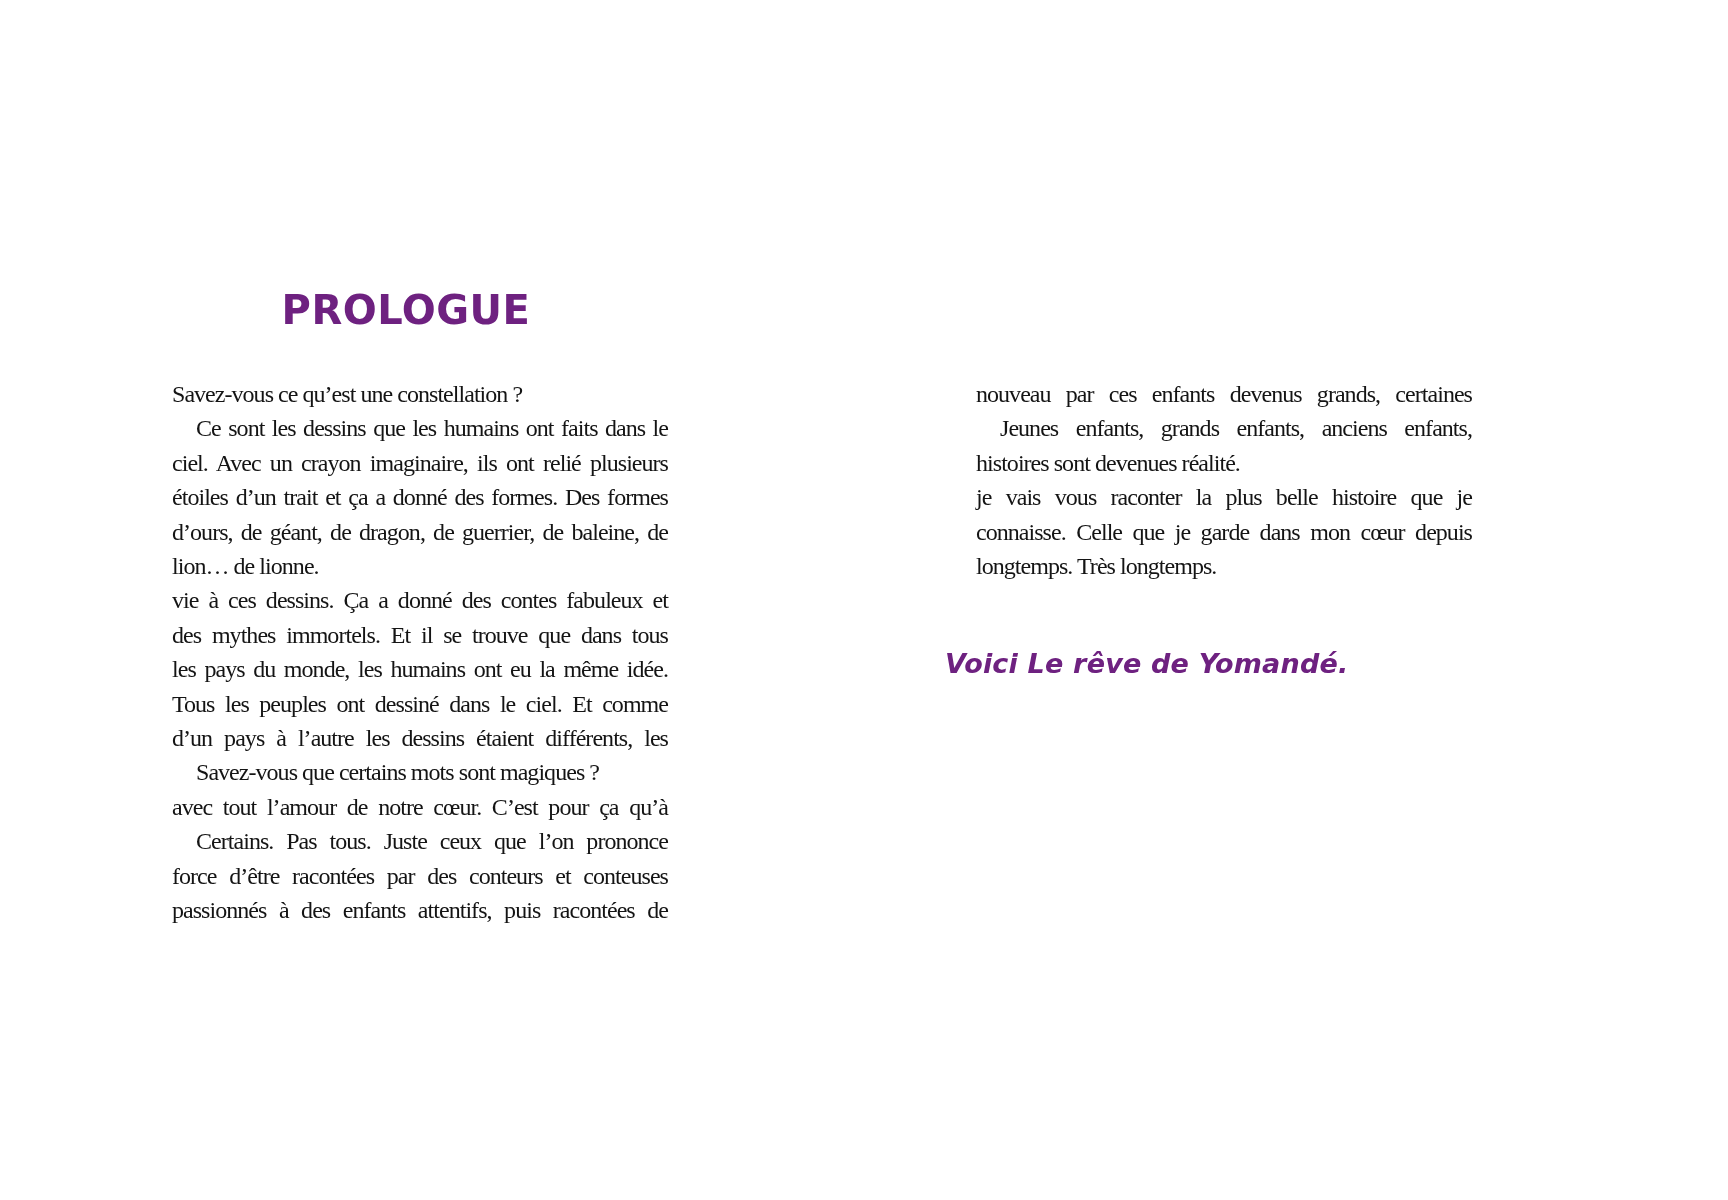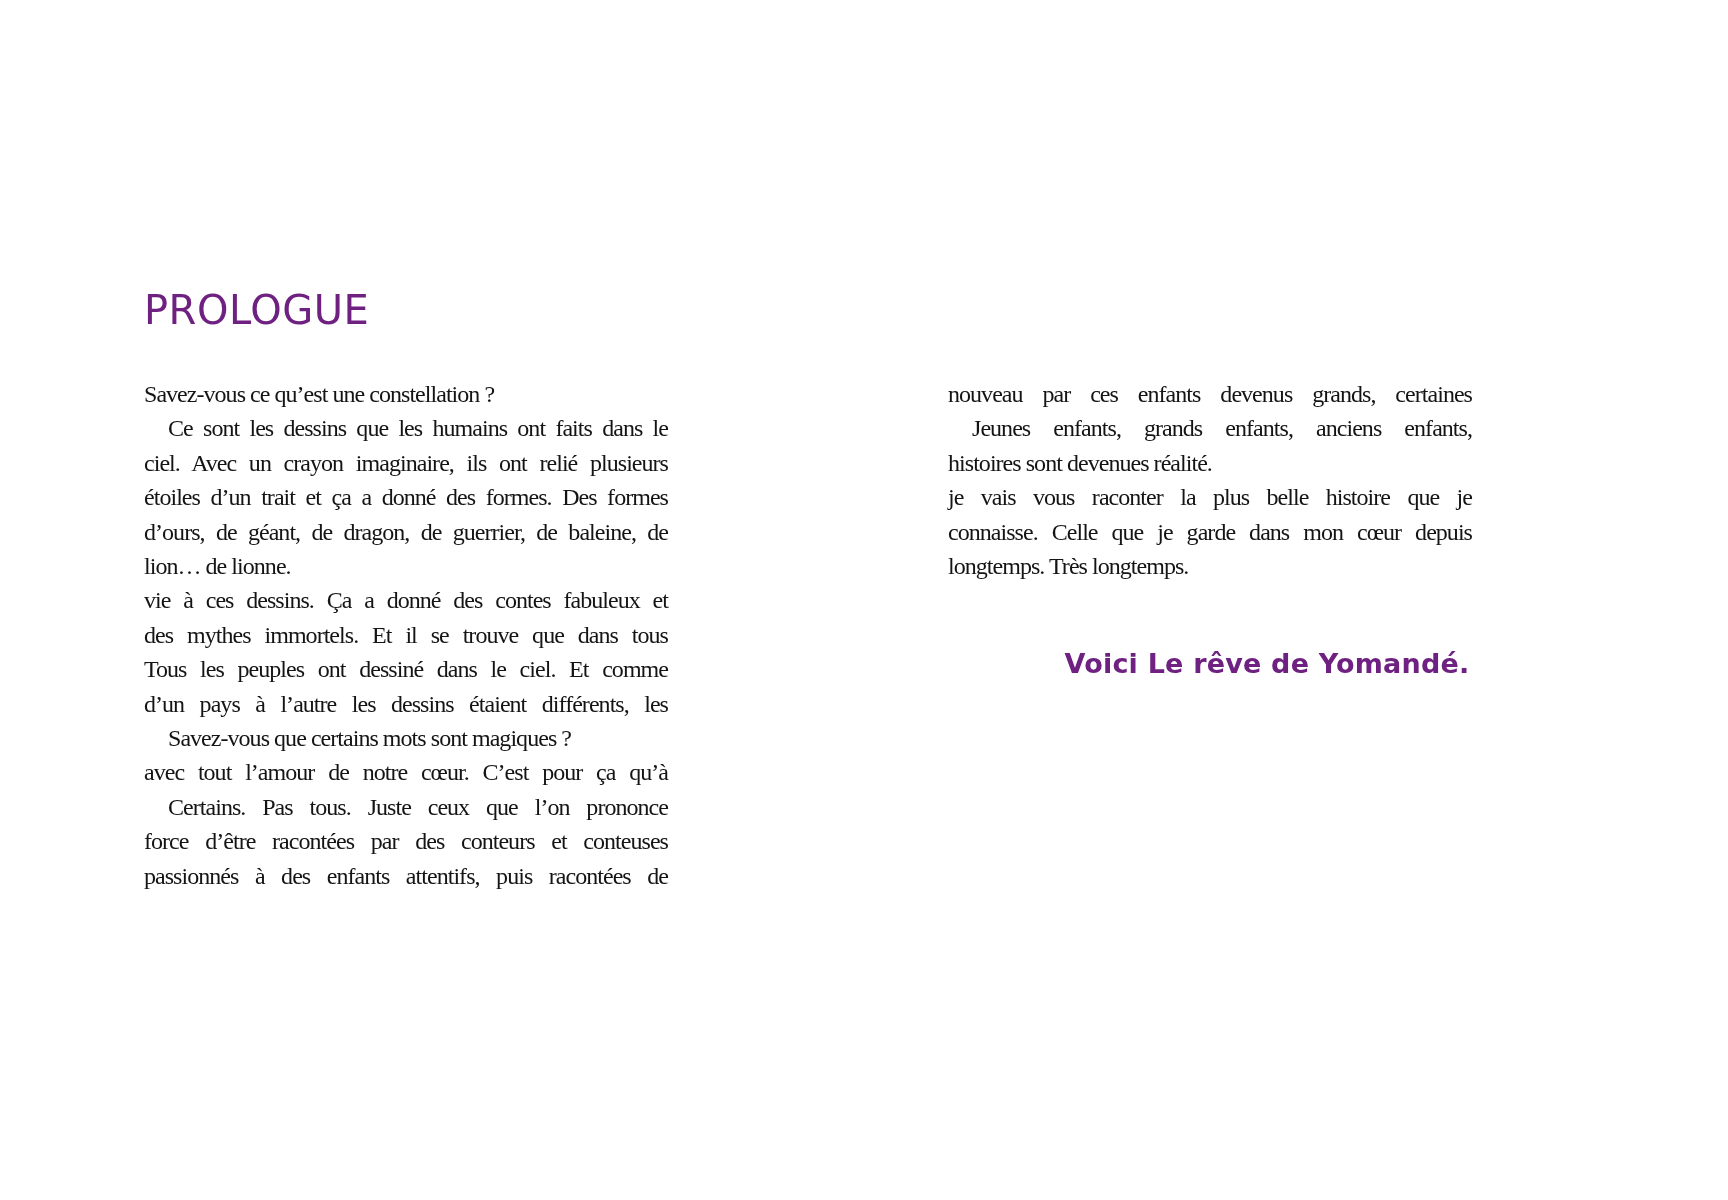--- a/index.html
+++ b/index.html
@@ -12,75 +12,77 @@
     width: 1728px;
     height: 1200px;
     background: var(--bg, #ffffff);
     overflow: hidden;
   }
   .heading {
     position: absolute;
     left: 144px;
     top: 286px;
     width: 524px;
+    text-align: center;
     font-family: "DejaVu Sans", sans-serif;
-    font-weight: normal;
+    font-weight: bold;
     font-size: 40px;
     line-height: 48px;
     color: var(--accent, #6e2180);
     letter-spacing: 0.5px;
   }
   .text-col {
     position: absolute;
     top: 377px;
     width: 524px;
     font-family: "Liberation Serif", serif;
     font-size: 24px;
     line-height: 34.4px;
     letter-spacing: -0.04em;
     color: var(--ink, #141414);
   }
   .text-col.left  { left: 144px; }
   .text-col.right { left: 948px; }
-  .line { text-align: left; white-space: normal; }
+  .line { text-align: left; white-space: normal; margin-left: 28px; }
   .line.j {
     text-align: justify;
     -moz-text-align-last: justify;
     text-align-last: justify;
   }
   .line.ind { padding-left: 24px; }
   .callout {
     position: absolute;
-    left: 1005px;
+    left: 945px;
     top: 648px;
     width: 524px;
-    text-align: center;
     font-family: "DejaVu Sans", sans-serif;
     font-weight: bold;
     font-size: 27px;
     color: var(--accent, #6e2180);
     letter-spacing: 0.2px;
+    font-style: italic;
   }
 </style>
 </head>
 <body>
 
 <div id="canvas">
 
   <div>
     <div class="heading">PROLOGUE</div>
     <div class="text-col left">
         <div class="line">Savez-vous ce qu’est une constellation ?</div>
         <div class="line j ind">Ce sont les dessins que les humains ont faits dans le</div>
         <div class="line j">ciel. Avec un crayon imaginaire, ils ont relié plusieurs</div>
         <div class="line j">étoiles d’un trait et ça a donné des formes. Des formes</div>
         <div class="line j">d’ours, de géant, de dragon, de guerrier, de baleine, de</div>
         <div class="line">lion… de lionne.</div>
         <div class="line j">vie à ces dessins. Ça a donné des contes fabuleux et</div>
         <div class="line j">des mythes immortels. Et il se trouve que dans tous</div>
+        <div class="line j">les pays du monde, les humains ont eu la même idée.</div>
         <div class="line j">Tous les peuples ont dessiné dans le ciel. Et comme</div>
         <div class="line j">d’un pays à l’autre les dessins étaient différents, les</div>
         <div class="line ind">Savez-vous que certains mots sont magiques ?</div>
         <div class="line j">avec tout l’amour de notre cœur. C’est pour ça qu’à</div>
         <div class="line j ind">Certains. Pas tous. Juste ceux que l’on prononce</div>
         <div class="line j">force d’être racontées par des conteurs et conteuses</div>
         <div class="line j">passionnés à des enfants attentifs, puis racontées de</div>
       </div>
   </div>
 

